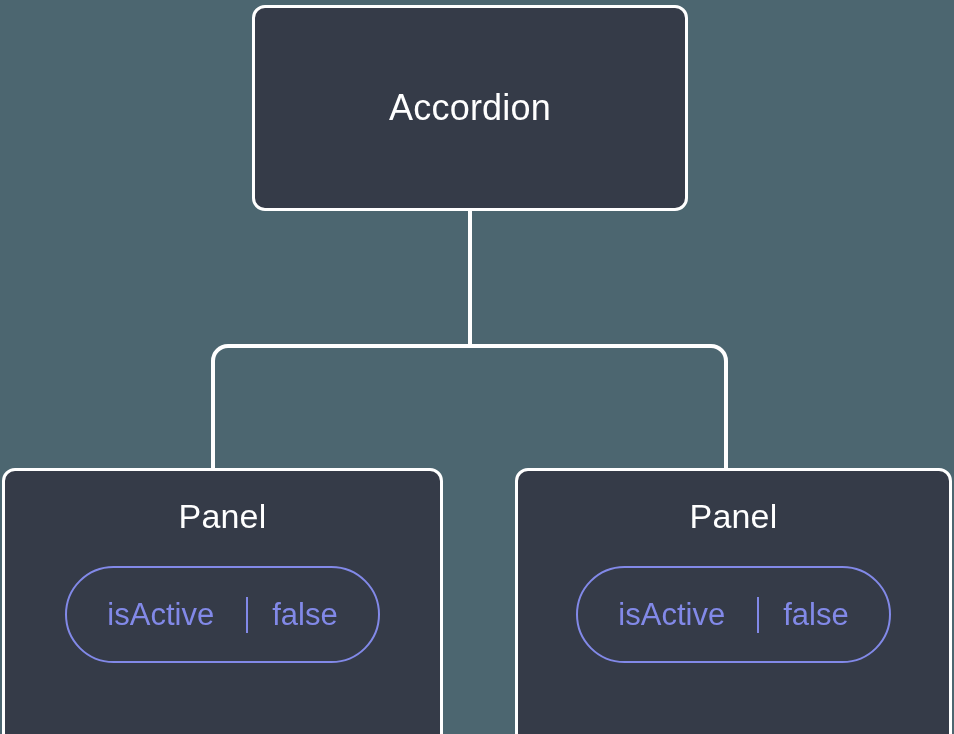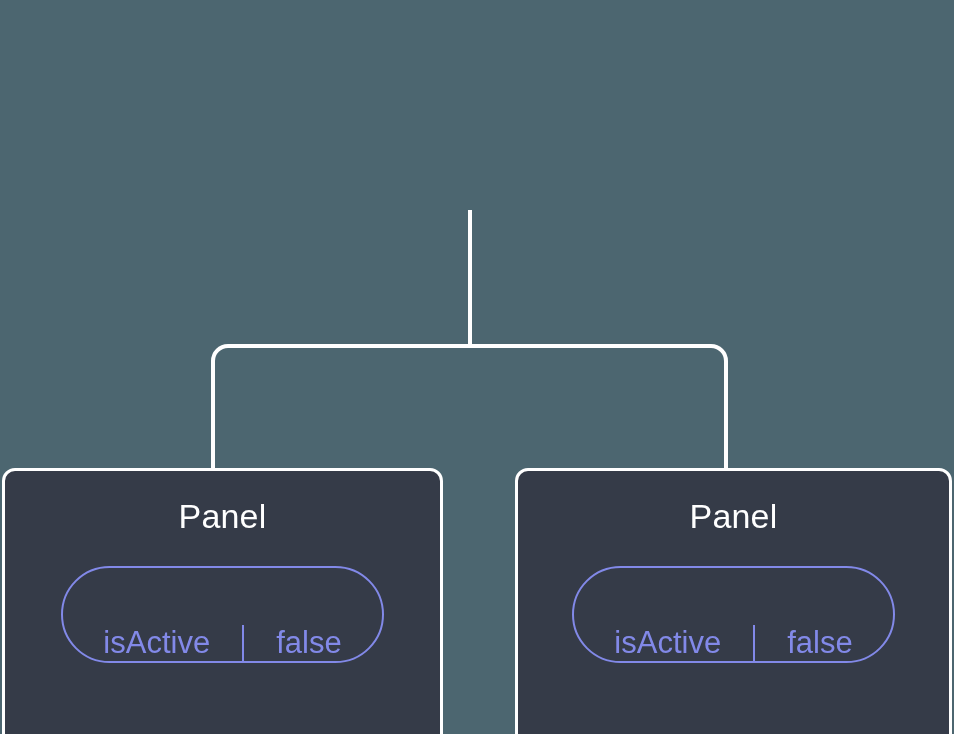--- a/index.html
+++ b/index.html
@@ -88,54 +88,57 @@
 
   
   .state-badge {
     box-sizing: border-box;
     margin-top: 30px;
     height: 97px;
     border: 2px solid #8289e8;
     border-radius: 50px;
     background: transparent;
     display: flex;
-    align-items: flex-end;
+    align-items: center;
     overflow: hidden;
   }
   .badge-key,
   .badge-value {
     display: flex;
     align-items: center;
     justify-content: center;
     color: #8289e8;
     font-size: 31px;
     line-height: 36px;
     white-space: nowrap;
   }
   .badge-key {
     padding: 0 32px 0 40px;
   }
   .badge-value {
-    padding: 0 40px 0 32px;
+    padding: 0 40px 0 24px;
     border-left: 2px solid #8289e8;
   }
 </style>
 </head>
 <body>
 
 <div id="stage">
 
   <svg id="connectors" viewBox="0 0 954 734" width="954" height="734" xmlns="http://www.w3.org/2000/svg" aria-hidden="true">
 
     <path fill="none" stroke="#ffffff" stroke-width="4" stroke-linecap="butt" d="M 470 210 L 470 346"></path>
 
     <path fill="none" stroke="#ffffff" stroke-width="4" stroke-linecap="butt" stroke-linejoin="round" d="M 470 346 L 228 346 A 15 15 0 0 0 213 361 L 213 470"></path>
     <path fill="none" stroke="#ffffff" stroke-width="4" stroke-linecap="butt" stroke-linejoin="round" d="M 470 346 L 711 346 A 15 15 0 0 1 726 361 L 726 470"></path>
   </svg>
 
+  <div class="node" id="node-accordion">
+    <div class="node-title">Accordion</div>
+  </div>
 
   <div class="node panel-node" id="node-panel-0">
     <div class="node-title">Panel</div>
     <div class="state-badge">
       <span class="badge-key">isActive</span>
       <span class="badge-value">false</span>
     </div>
   </div>
 
   <div class="node panel-node" id="node-panel-1">

